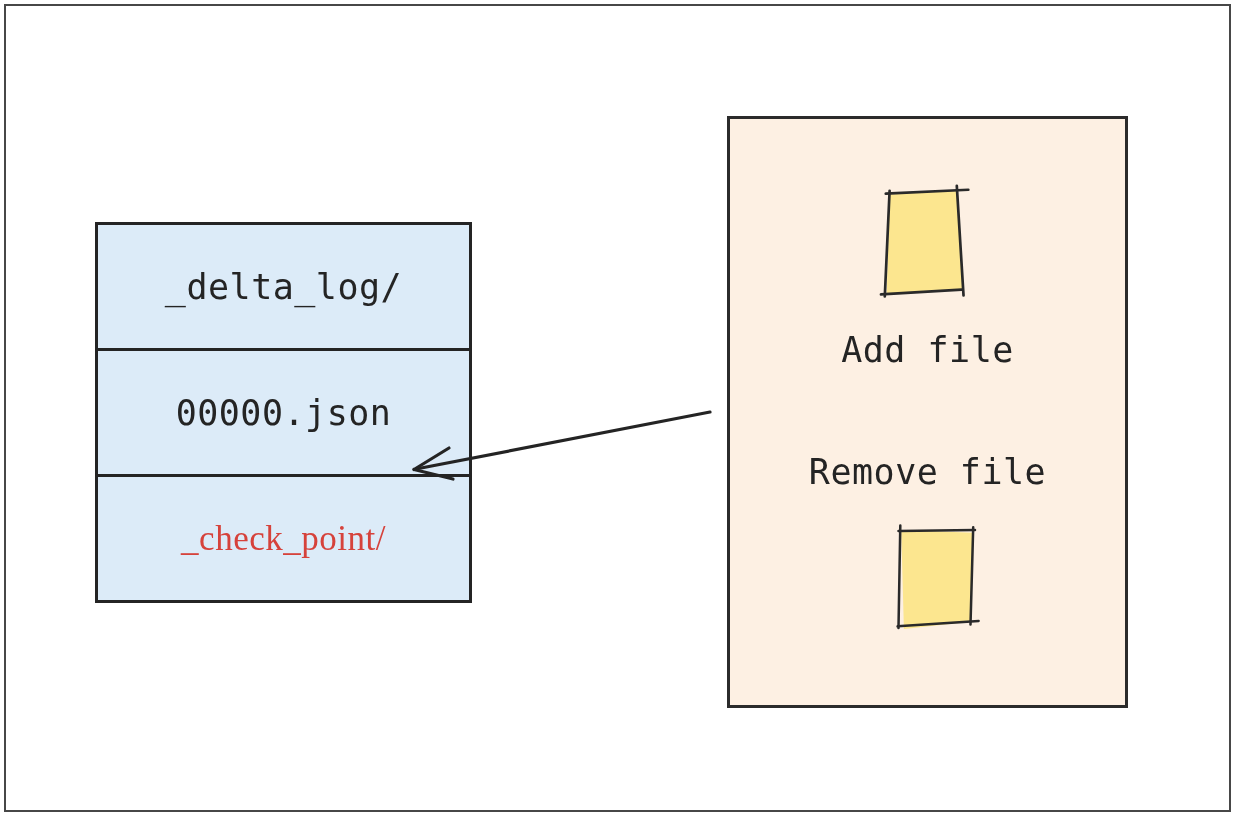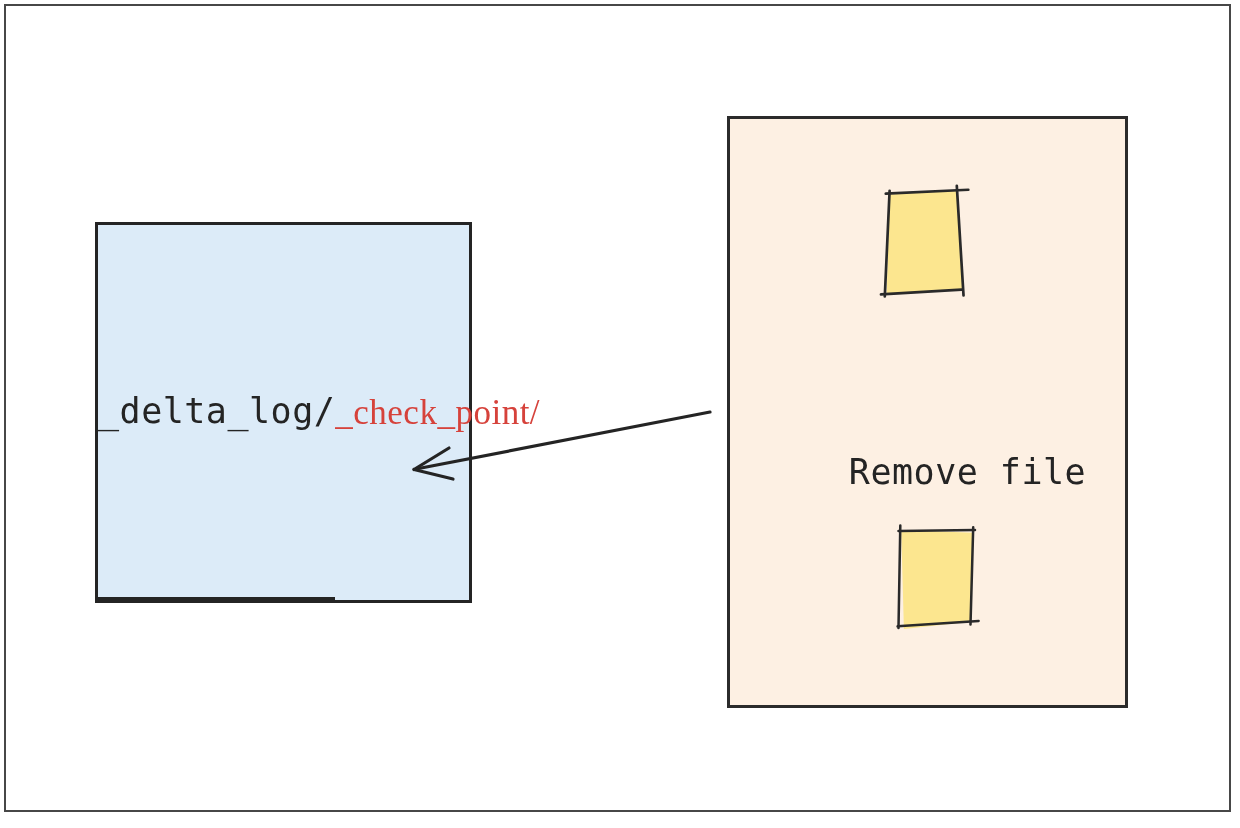--- a/index.html
+++ b/index.html
@@ -31,21 +31,21 @@
   .log-table {
     position: absolute;
     left: 95px;
     top: 222px;
     width: 377px;
     height: 381px;
     box-sizing: border-box;
     border: 3px solid #242424;
     background: #dcebf8;
     display: flex;
-    flex-direction: row;
+    flex-direction: column;
   }
   .log-row {
     flex: 1 1 0;
     display: flex;
     align-items: center;
     justify-content: center;
     border-bottom: 3px solid #242424;
     box-sizing: border-box;
   }
   .log-row:last-child { border-bottom: none; }
@@ -69,21 +69,21 @@
   .panel-label {
     position: absolute;
     left: 0;
     width: 100%;
     text-align: center;
     font-size: 35px;
     letter-spacing: 0.5px;
     color: #242424;
   }
   .panel-label.add    { top: 211px; }
-  .panel-label.remove { top: 333px; padding-left: 40px; }
+  .panel-label.remove { top: 333px; }
   .note-svg { position: absolute; overflow: visible; }
   .note-svg.note-top    { left: 150px; top: 65px;  width: 96px;  height: 121px; }
   .note-svg.note-bottom { left: 164px; top: 401px; width: 90px;  height: 119px; }
   
   .arrow-layer {
     position: absolute;
     left: 0; top: 0;
     width: 1240px;
     height: 828px;
     pointer-events: none;
@@ -93,37 +93,41 @@
 <body>
 
 <div class="canvas">
 
   <div class="page-frame"></div>
 
   <div class="log-table">
     <div class="log-row">
       <span>_delta_log/</span>
     </div>
+    <div class="log-row">
+      <span>00000.json</span>
+    </div>
     <div class="log-row red">
       <span>_check_point/</span>
     </div>
   </div>
 
   <div class="txn-panel">
 
     <svg class="note-svg note-top" viewBox="0 0 100 124">
       <path d="M10,10 L81,5 L87,108 L7,114 Z" fill="#fce68f" stroke="none"></path>
       <g stroke="#2a2a2a" stroke-width="2.8" stroke-linecap="round" fill="none">
         <path d="M6,9 L92,5"></path>
         <path d="M80,1 L87,115"></path>
         <path d="M1,114 L85,109"></path>
         <path d="M10,6 L5,116"></path>
       </g>
     </svg>
 
+    <div class="panel-label add">Add file</div>
 
     <div class="panel-label remove">Remove file</div>
 
     <svg class="note-svg note-bottom" viewBox="0 0 100 124">
       <path d="M8,7 L88,10 L85,109 L11,117 Z" fill="#fce68f" stroke="none"></path>
       <g stroke="#2a2a2a" stroke-width="2.8" stroke-linecap="round" fill="none">
         <path d="M5,8 L90,7"></path>
         <path d="M88,4 L85,112"></path>
         <path d="M4,114 L94,108"></path>
         <path d="M7,2 L5,116"></path>

